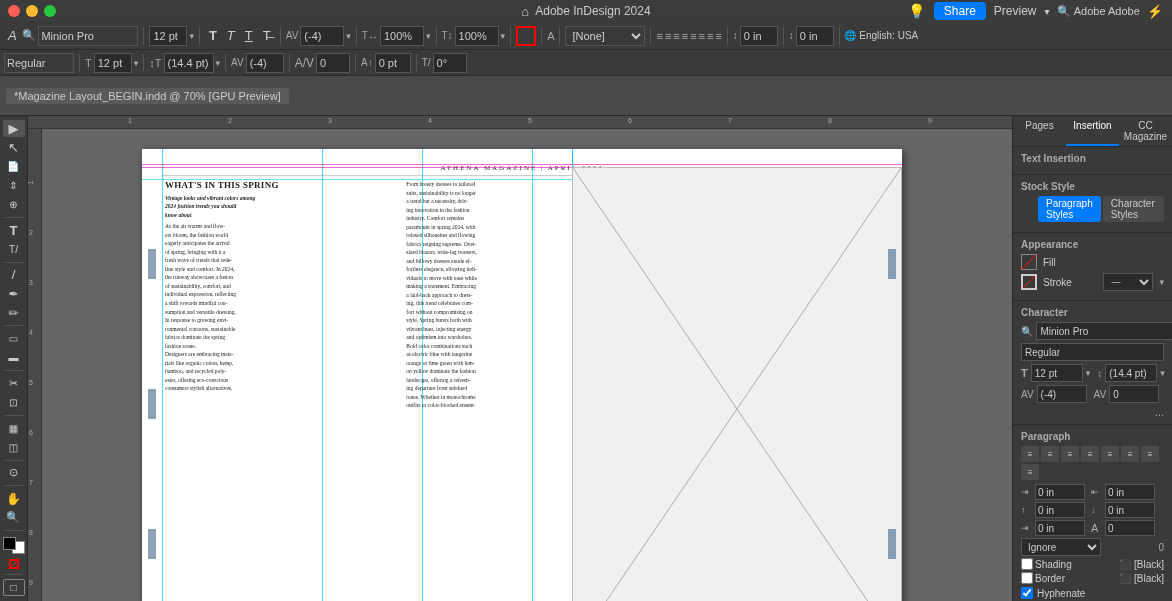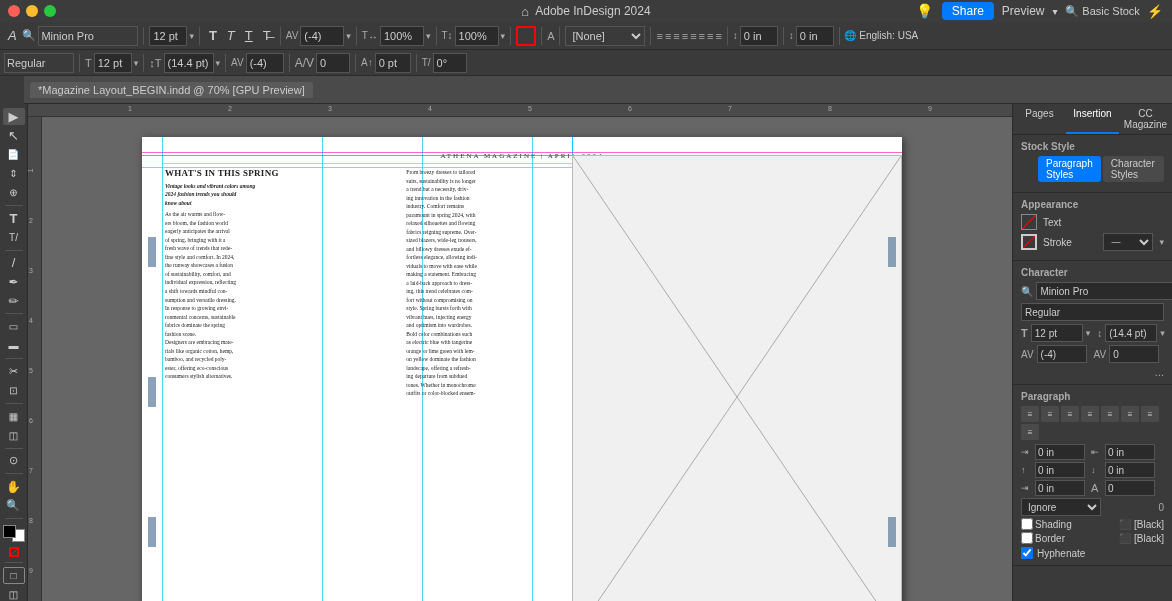--- a/index.html
+++ b/index.html
@@ -20,21 +20,21 @@
     .tb-btn { background: none; border: none; color: #ccc; font-size: 11px; padding: 1px 4px; cursor: pointer; display: flex; align-items: center; gap: 2px; white-space: nowrap; }
     .tb-select { background: #3a3a3a; border: 1px solid #555; color: #ccc; font-size: 11px; padding: 1px 2px; height: 20px; }
     .tb-input { background: #2a2a2a; border: 1px solid #555; color: #ccc; font-size: 11px; padding: 1px 3px; height: 20px; width: 40px; }
     .font-field { width: 100px; }
     .size-field { width: 38px; }
 
     
     #toolbar2 { background: #3a3a3a; height: 26px; display: flex; align-items: center; padding: 0 4px; gap: 2px; border-bottom: 1px solid #2a2a2a; }
 
     
-    #tabbar { background: #4a4a4a; height: 28px; display: flex; align-items: center; padding: 0 6px; border-bottom: 1px solid #2a2a2a; margin-left: 24px; }
+    #tabbar { background: #4a4a4a; height: 40px; display: flex; align-items: center; padding: 0 6px; border-bottom: 1px solid #2a2a2a; }
     .doc-tab { color: #ccc; font-size: 11px; padding: 2px 8px; background: #5a5a5a; border-radius: 3px 3px 0 0; }
 
     
     #main { display: flex; height: calc(601px - 22px - 28px - 26px - 22px); }
 
     
     #left-tools { width: 28px; background: #3a3a3a; border-right: 1px solid #2a2a2a; display: flex; flex-direction: column; align-items: center; padding: 4px 0; gap: 2px; }
     .tool-btn { width: 22px; height: 22px; background: none; border: none; color: #ccc; font-size: 13px; cursor: pointer; display: flex; align-items: center; justify-content: center; border-radius: 2px; }
     .tool-btn.active { background: #555; }
     .tool-sep { width: 18px; height: 1px; background: #555; margin: 2px 0; }
@@ -110,21 +110,21 @@
   </div>
   <div style="position:absolute;left:50%;transform:translateX(-50%);display:flex;align-items:center;gap:6px;">
     <span style="color:#ccc;font-size:13px;">⌂</span>
     <span style="color:#ccc;font-size:12px;">Adobe InDesign 2024</span>
   </div>
   <div style="display:flex;align-items:center;gap:8px;">
     <span style="color:#ccc;font-size:14px;">💡</span>
     <button class="share-btn">Share</button>
     <span style="color:#ccc;font-size:12px;">Preview</span>
     <span style="color:#ccc;font-size:10px;">▾</span>
-    <span style="color:#ccc;font-size:11px;">🔍 <span>Basic Stock</span></span>
+    <span style="color:#ccc;font-size:11px;">🔍 <span>Adobe Adobe</span></span>
     <span style="color:#ccc;font-size:13px;">⚡</span>
   </div>
 </div>
 
 <div id="toolbar1">
   <button class="tb-btn" style="font-style:italic;font-size:13px;">A</button>
   <span style="color:#aaa;font-size:11px;">🔍</span>
   <input class="tb-select font-field" type="text" value="Minion Pro" style="">
   <div class="tb-separator"></div>
   <input class="tb-input size-field" type="text" value="12 pt" style="">
@@ -342,36 +342,39 @@
   </div>
 
   <div id="right-panel">
 
     <div class="panel-tabs">
       <div class="panel-tab">Pages</div>
       <div class="panel-tab active">Insertion</div>
       <div class="panel-tab">CC Magazine</div>
     </div>
 
+    <div class="panel-section">
+      <div class="panel-section-title">Text Insertion</div>
+    </div>
 
     <div class="panel-section">
       <div class="panel-section-title">Stock Style</div>
       <div class="style-tabs">
         <div class="style-tab active">Paragraph Styles</div>
         <div class="style-tab">Character Styles</div>
       </div>
     </div>
 
     <div class="panel-section">
       <div class="panel-section-title">Appearance</div>
       <div class="appearance-row">
         <div style="position:relative;width:16px;height:16px;border:1px solid #888;background:transparent;">
           <div style="position:absolute;top:0;left:0;width:100%;height:100%;background:linear-gradient(to bottom right,transparent calc(50% - 0.5px),red calc(50% - 0.5px),red calc(50% + 0.5px),transparent calc(50% + 0.5px));"></div>
         </div>
-        <span style="color:#ccc;font-size:10px;">Text</span>
+        <span style="color:#ccc;font-size:10px;">Fill</span>
       </div>
       <div class="appearance-row">
         <div style="position:relative;width:16px;height:16px;border:2px solid #ccc;background:transparent;">
           <div style="position:absolute;top:0;left:0;width:100%;height:100%;background:linear-gradient(to bottom right,transparent calc(50% - 0.5px),red calc(50% - 0.5px),red calc(50% + 0.5px),transparent calc(50% + 0.5px));"></div>
         </div>
         <span style="color:#ccc;font-size:10px;">Stroke</span>
         <select class="panel-input" style="width:50px;height:18px;font-size:9px;margin-left:auto;">
           <option>—</option>
         </select>
         <span style="color:#aaa;font-size:9px;">▾</span>

